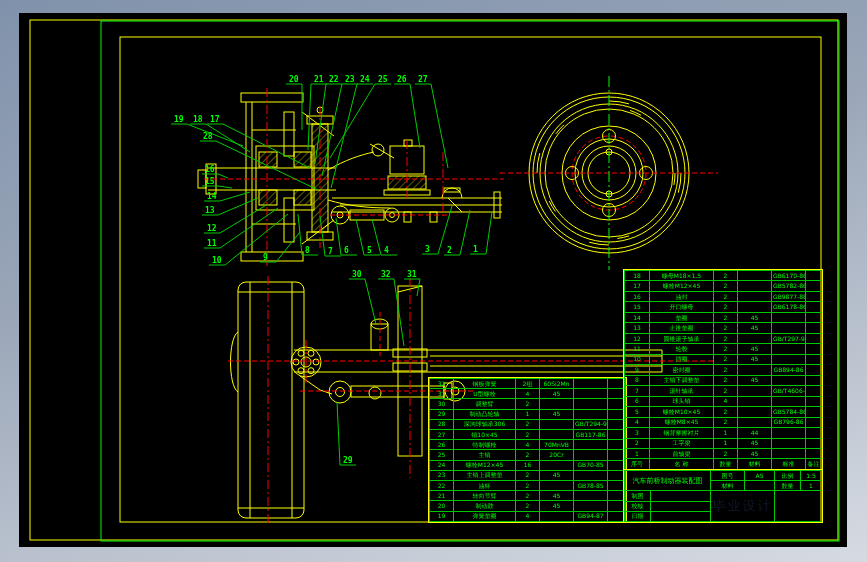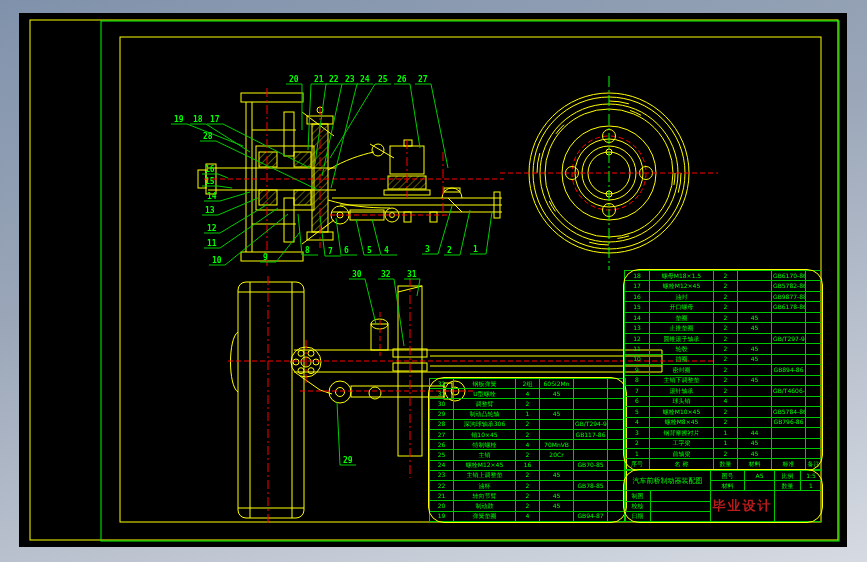--- a/index.html
+++ b/index.html
@@ -12,32 +12,32 @@
   svg{position:absolute;left:0;top:0;}
   .y{stroke:#ffff00;fill:none;stroke-width:1;}
   .yh{stroke:#ffff00;fill:url(#hatch);stroke-width:1;}
   .g{stroke:#00ff00;fill:none;stroke-width:1;}
   .crl{stroke:#ff0000;fill:none;stroke-width:1;stroke-dasharray:9 3 2 3;}
   .crd{stroke:#ff0000;fill:none;stroke-width:1;stroke-dasharray:5 3;}
   .cgl{stroke:#00ff00;fill:none;stroke-width:1;stroke-dasharray:11 3 2 3;}
   .callout-num{fill:#00ff00;font-size:8px;font-weight:bold;font-family:"DejaVu Sans Mono",monospace;}
   .leader{stroke:#00cc00;stroke-width:1;fill:none;}
 
-  table.parts{position:absolute;border-collapse:collapse;table-layout:fixed;outline:1px solid #ffff00;background:transparent;border-radius:15px;}
+  table.parts{position:absolute;border-collapse:collapse;table-layout:fixed;outline:1px solid #ffff00;background:transparent;}
   table.parts td{
     border:1px solid #00c800;color:#00ff00;font-size:6px;line-height:8px;height:9px;
     padding:0 1px;text-align:center;overflow:hidden;white-space:nowrap;
     font-family:"DejaVu Sans","Liberation Sans",sans-serif;
   }
   #left-table{left:429px;top:378px;width:196px;height:144px;}
   #right-table{left:624px;top:270px;width:197px;height:200px;}
   #title-block{left:624px;top:470px;width:197px;height:52px;}
   #title-block td{text-align:center;}
   #title-block td.lab{text-align:center;}
-  #title-block td.big{font-size:13px;font-weight:bold;line-height:14px;letter-spacing:2px;color:#b91c1c;}
+  #title-block td.big{font-size:13px;font-weight:normal;line-height:14px;letter-spacing:2px;color:#0f172a;}
   #title-block td.dtitle{font-size:7px;}
 </style>
 </head>
 <body>
 
 <div id="canvas"></div>
 
 <svg width="867" height="562" viewBox="0 0 867 562">
   <defs>
     <pattern id="hatch" width="5" height="5" patternUnits="userSpaceOnUse" patternTransform="rotate(45)">

